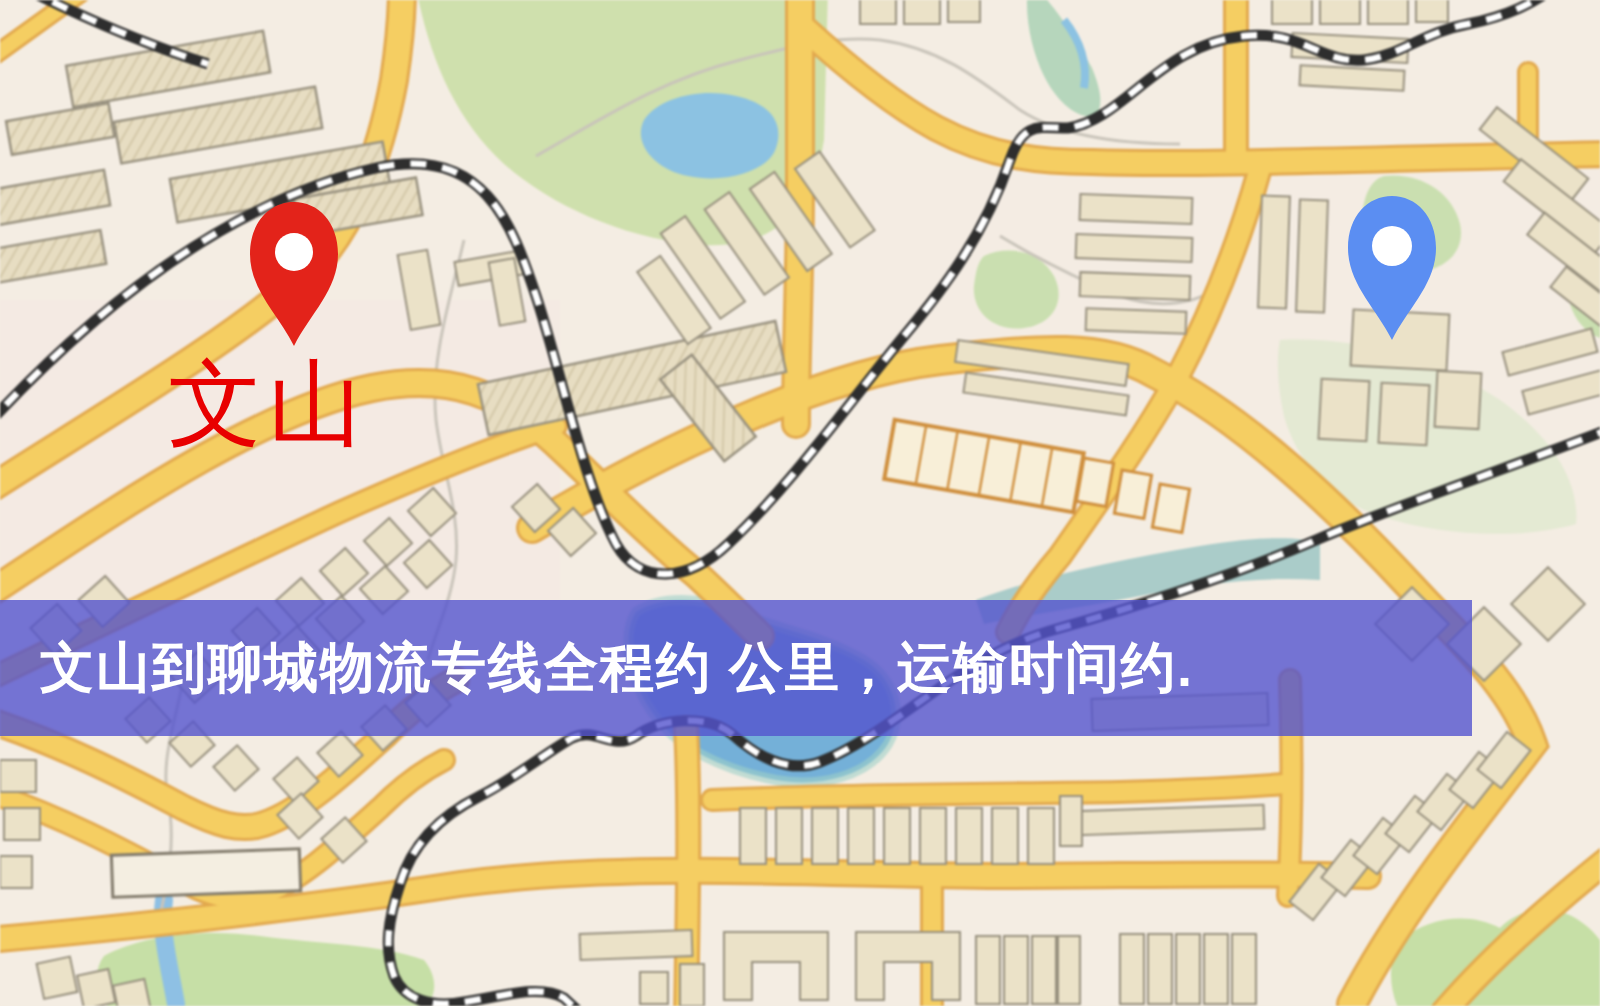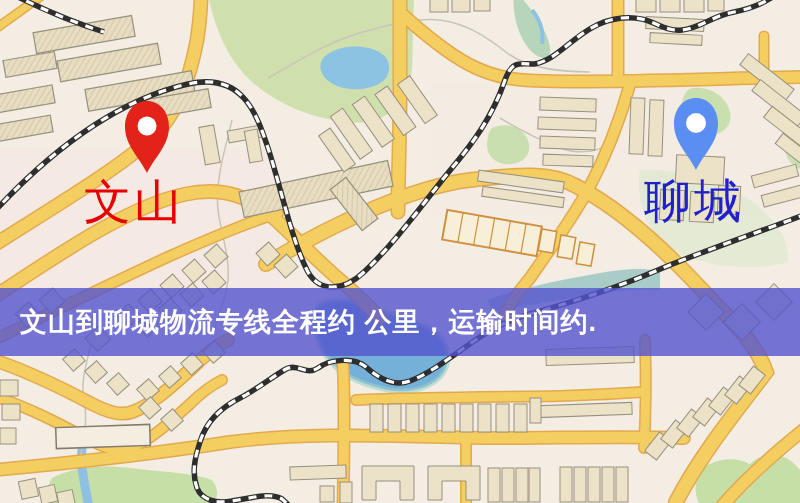--- a/index.html
+++ b/index.html
@@ -4,21 +4,21 @@
 <style>
   html,body{margin:0;padding:0;background:#888;}
   #stage{position:relative;width:800px;height:503px;overflow:hidden;
          font-family:"Liberation Sans","DejaVu Sans",sans-serif;background:#f4ede3;}
   #map-svg{position:absolute;left:0;top:0;filter:blur(.5px);}
   .pin{position:absolute;}
   .place-label{position:absolute;font-weight:400;font-size:47px;letter-spacing:3px;
                line-height:1;white-space:nowrap;}
   #origin-label{left:84px;top:178px;color:#e80000;}
   #destination-label{left:644px;top:177px;color:#2020cc;}
-  #route-banner{position:absolute;left:0;top:288px;width:800px;height:68px;
+  #route-banner{position:absolute;left:0;top:300px;width:736px;height:68px;
                 background:rgba(84,84,206,0.80);display:flex;align-items:center;}
   #route-banner span{color:#fff;font-size:27px;font-weight:600;margin-left:20px;
                      letter-spacing:1px;white-space:nowrap;}
 </style>
 </head>
 <body>
 
 <div id="stage">
 
   <svg id="map-svg" width="800" height="503" viewBox="0 0 800 503" xmlns="http://www.w3.org/2000/svg">
@@ -259,21 +259,20 @@
           <use href="#ra3"></use>
       </g>
     </g>
   </svg>
 
   <div id="route-banner">
     <span>文山到聊城物流专线全程约 公里，运输时间约.</span>
   </div>
 
   <div class="place-label" id="origin-label">文山</div>
-  <div class="place-label" id="destination-label">聊城</div>
 
   <svg class="pin" style="left:117px;top:97px;" width="60" height="78" viewBox="0 0 60 78">
     <path d="M30 76 C22 60 8 48 8 30 C8 14 18 4 30 4 C42 4 52 14 52 30 C52 48 38 60 30 76 Z" fill="#e3231a"></path>
     <circle cx="30" cy="29" r="9.5" fill="#ffffff"></circle>
   </svg>
 
   <svg class="pin" style="left:666px;top:94px;" width="60" height="78" viewBox="0 0 60 78">
     <path d="M30 76 C22 60 8 48 8 30 C8 14 18 4 30 4 C42 4 52 14 52 30 C52 48 38 60 30 76 Z" fill="#5b8ef2"></path>
     <circle cx="30" cy="29" r="10" fill="#ffffff"></circle>
   </svg>

